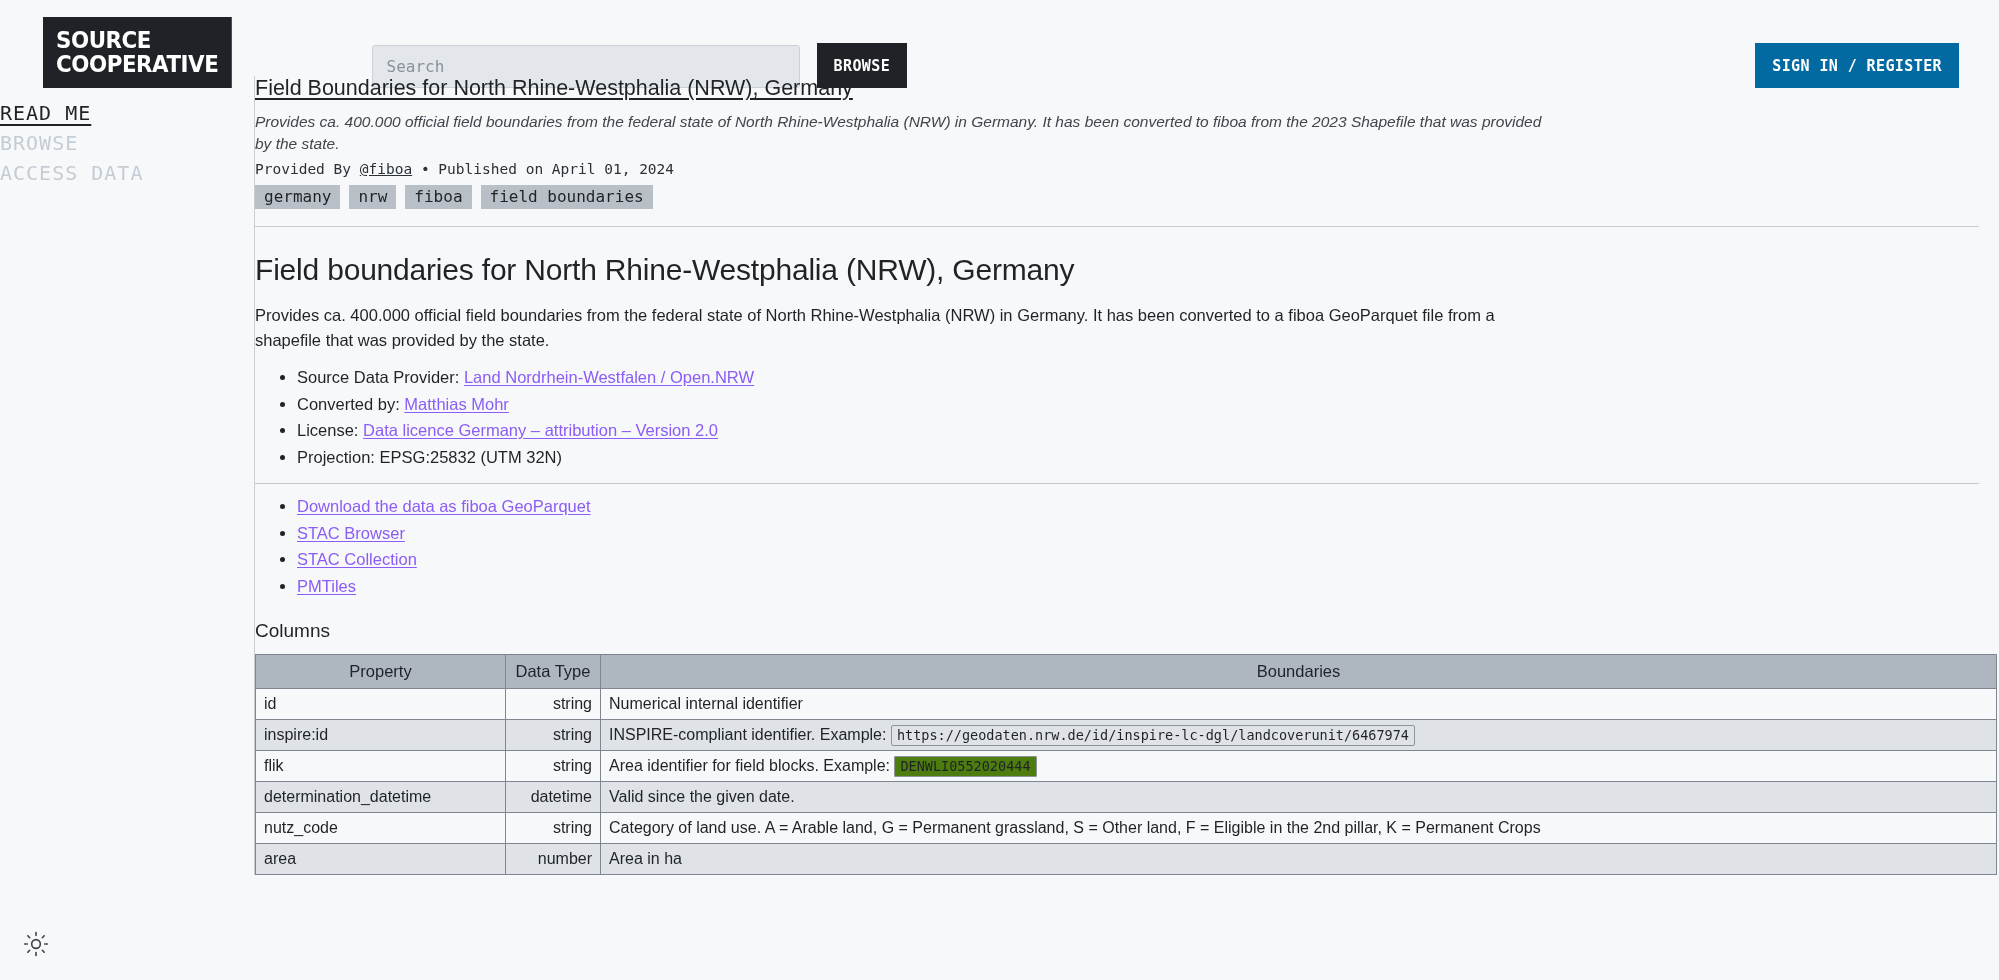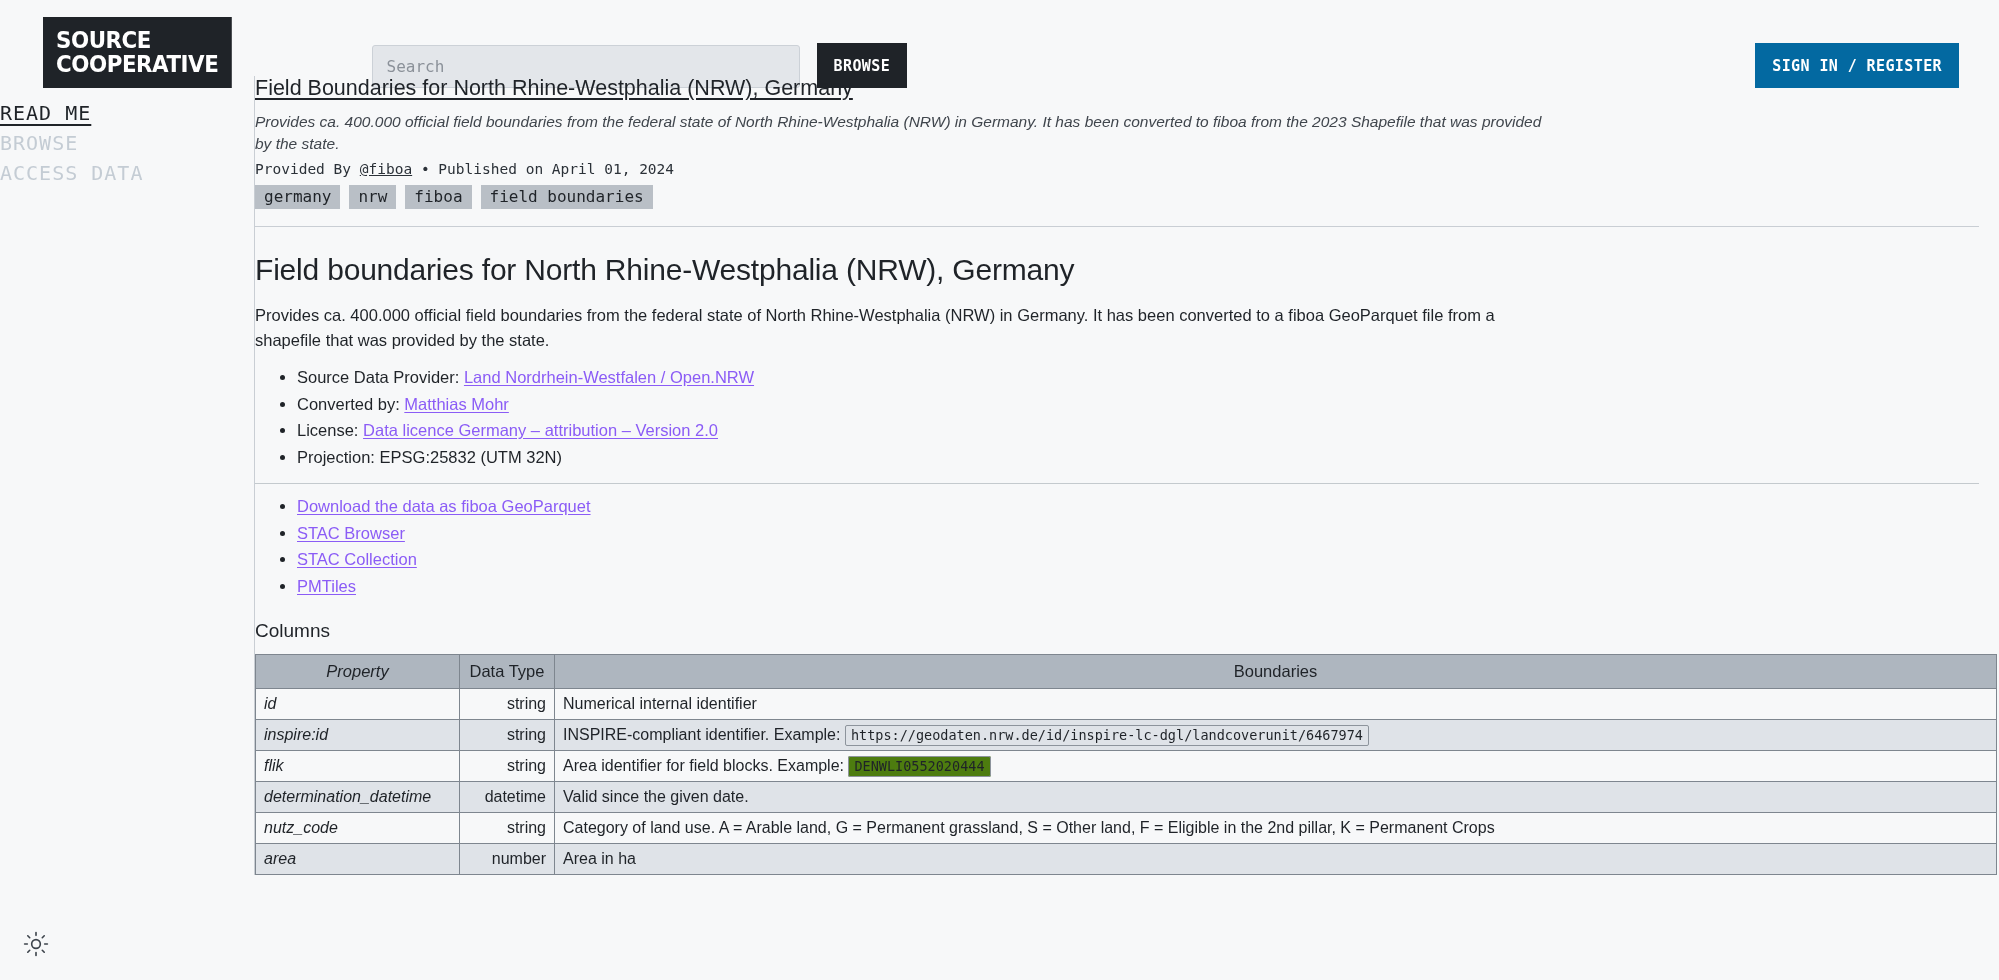--- a/index.html
+++ b/index.html
@@ -124,21 +124,21 @@
     background: #aeb6bf; border: 1px solid #7e868f;
     font-weight: 400; font-size: 16.5px; padding: 7px 6px;
     text-align: center; color:#1f2328;
   }
   table.cols td {
     border: 1px solid #7e868f; padding: 6px 8px; color:#1f2328;
     vertical-align: middle; white-space: nowrap; overflow: hidden;
   }
   table.cols tr:nth-child(odd) td { background: #f7f8f9; }
   table.cols tr:nth-child(even) td { background: #dfe3e8; }
-  .c-prop { width: 204px; font-style: italic; }
+  .c-prop { width: 250px; }
   .c-type { width: 95px; text-align: right; }
   code.inline {
     font-family:"DejaVu Sans Mono", monospace;
     font-size: 13.5px;
     border: 1px solid #8d949c;
     background: #4d7c0f;
     padding: 1px 5px 2px 5px;
     border-radius: 2px;
     white-space: nowrap;
   }

